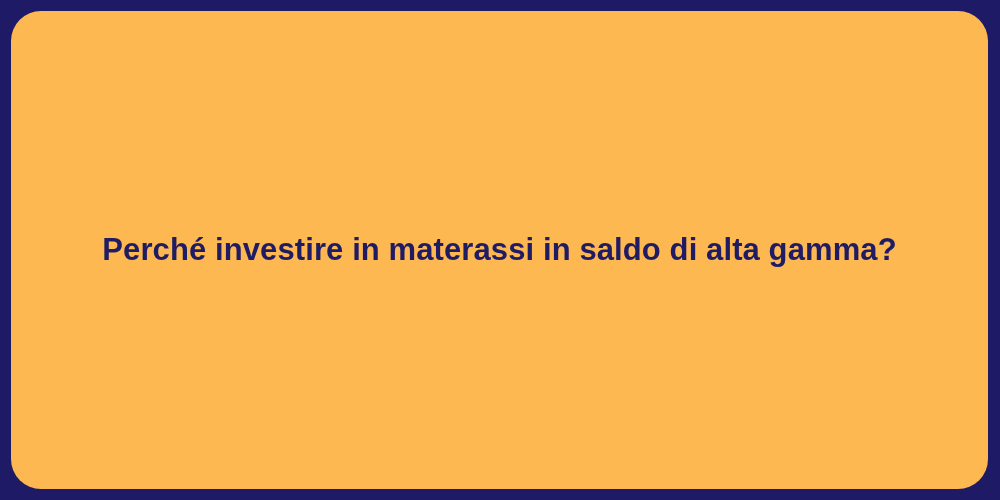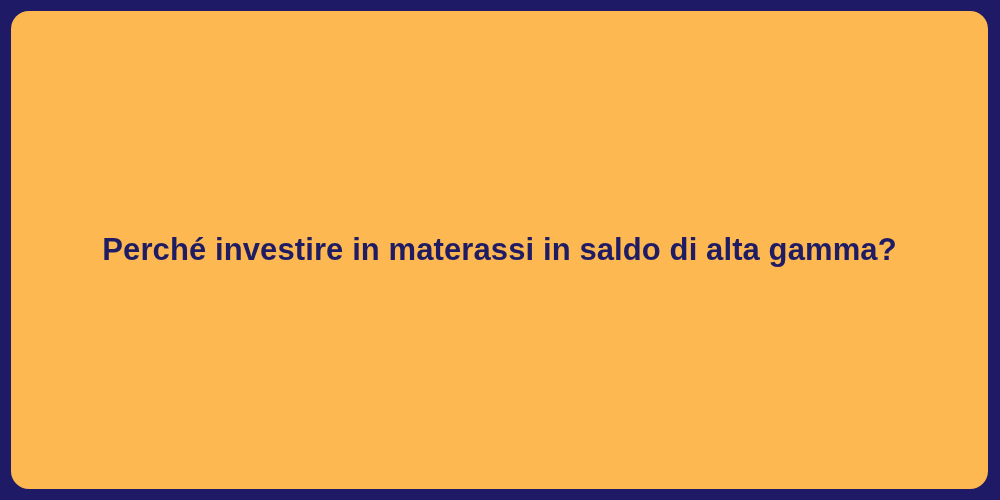--- a/index.html
+++ b/index.html
@@ -24,21 +24,21 @@
     padding: 11px 12px 11px 11px;
   }
 
   
   #banner-card {
     position: relative;
     width: 100%;
     height: 100%;
     box-sizing: border-box;
     background: #FDB851;
-    border-radius: 18px;
+    border-radius: 30px;
     display: flex;
     align-items: center;
     justify-content: center;
   }
 
   #banner-heading {
     margin: 0;
     padding: 0 30px;
     text-align: center;
     color: #201C64;

